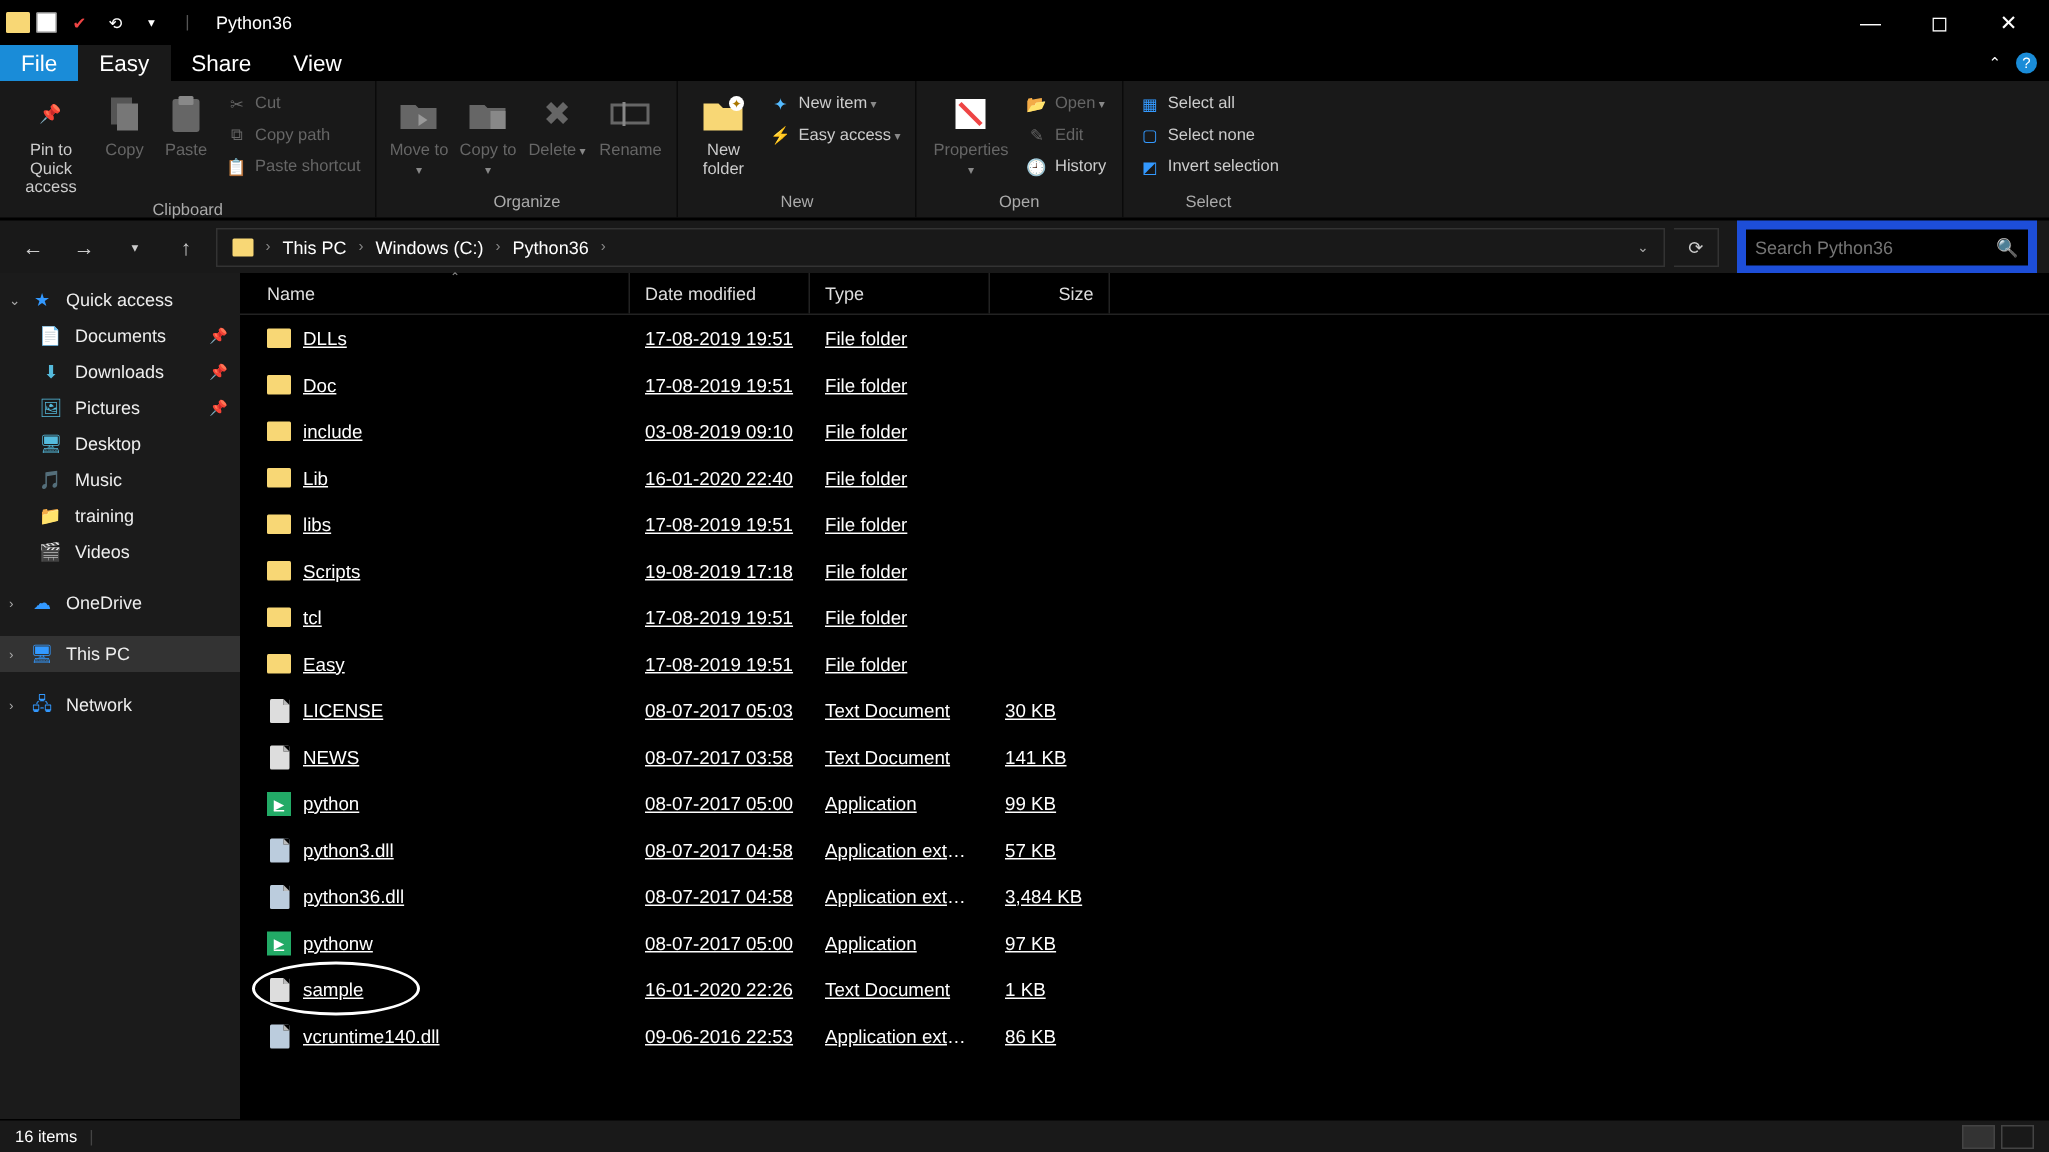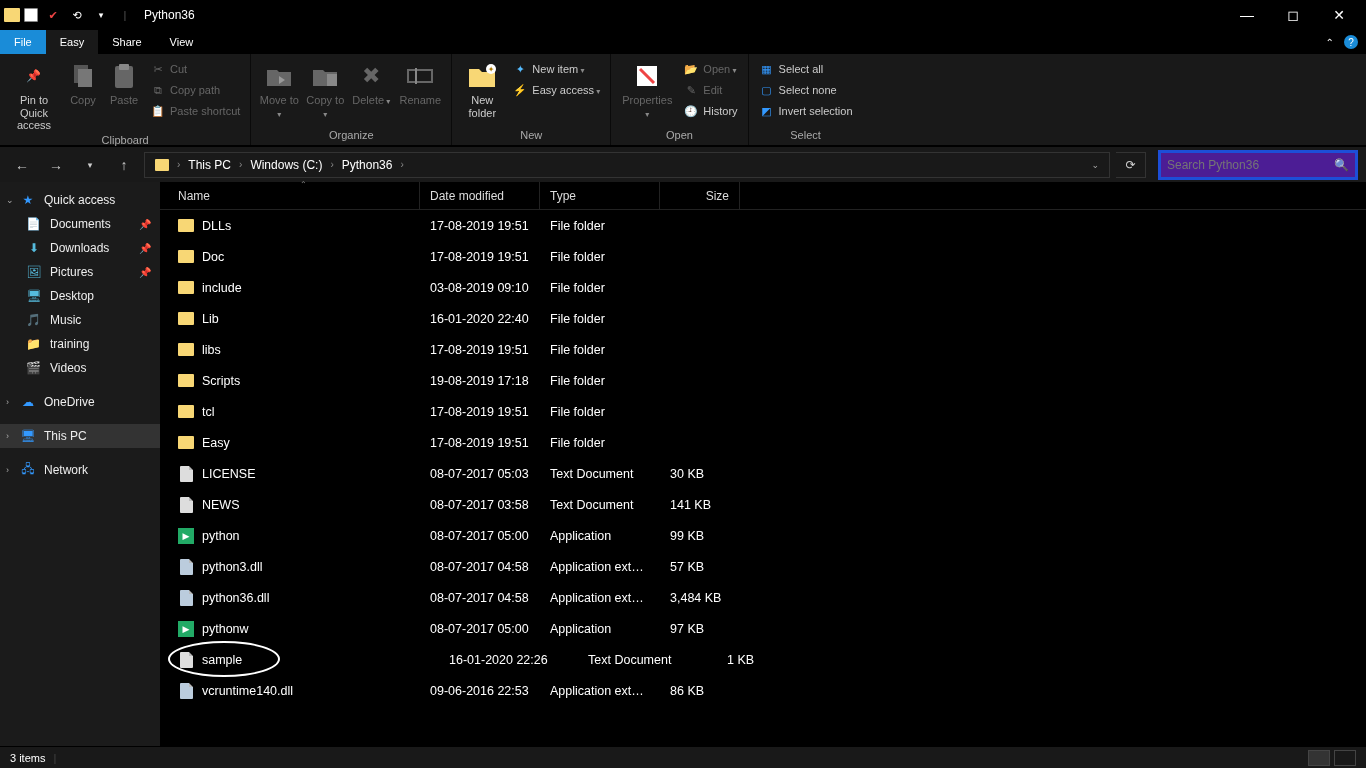--- a/index.html
+++ b/index.html
@@ -9,21 +9,21 @@
   .titlebar { height: 30px; background: #000; display: flex; align-items: center; padding: 0 4px; }
   .titlebar .qat { display: flex; align-items: center; gap: 2px; }
   .titlebar .qat .folder-ico { width: 16px; height: 14px; background: #f8d775; border-radius: 1px; margin-right: 2px; }
   .titlebar .title { margin-left: 8px; font-size: 12px; }
   .titlebar .sysbtns { margin-left: auto; display: flex; }
   .titlebar .sysbtns div { width: 46px; height: 30px; display: flex; align-items: center; justify-content: center; font-size: 14px; }
   .qat-btn { width: 22px; height: 22px; display:flex; align-items:center; justify-content:center; font-size:11px; }
 
   
   .tabrow { height: 24px; background: #000; display: flex; align-items: stretch; }
-  .tab { padding: 0 14px; display:flex; align-items:center; font-size:11px; }
+  .tab { padding: 0 14px; display:flex; align-items:center; font-size:15px; }
   .tab.file { background: #1a8cd8; color: #fff; }
   .tab.active { background: #191919; }
   .tabrow .right { margin-left:auto; display:flex; align-items:center; gap:10px; padding-right:8px; }
 
   
   .ribbon { height: 92px; background: #191919; display:flex; border-bottom:1px solid #000; }
   .group { display:flex; flex-direction:column; border-right:1px solid #0a0a0a; padding: 4px 8px 0 8px; }
   .group-body { flex:1; display:flex; align-items:flex-start; gap:6px; }
   .group-label { text-align:center; font-size:11px; color:#aaa; padding:2px 0 4px 0; }
   .bigbtn { display:flex; flex-direction:column; align-items:center; justify-content:flex-start; width:52px; padding-top:2px; gap:2px; color:#ccc; }
@@ -34,21 +34,21 @@
   .dim { color: #666; }
   .small-drop::after { content:" ▾"; font-size:8px; color:#888; }
 
   
   .navrow { height: 36px; background: #191919; display:flex; align-items:center; gap:6px; padding:0 8px; border-top:1px solid #000; }
   .navarrow { width:28px; text-align:center; font-size:14px; color:#ccc; }
   .addrbar { flex:1; height:26px; background:#191919; border:1px solid #333; display:flex; align-items:center; padding:0 4px; gap:2px; }
   .addrbar .crumb { padding:0 6px; display:flex; align-items:center; gap:4px; font-size:12px; }
   .addrbar .sep { color:#888; font-size:10px; }
   .refresh { width:30px; height:26px; border:1px solid #333; border-left:none; display:flex; align-items:center; justify-content:center; color:#ccc;}
-  .searchbox { width:200px; height:26px; background:#4c1d95; border:3px solid #1d4ed8; display:flex; align-items:center; padding:12px 6px; color:#888; margin-left:6px; }
+  .searchbox { width:200px; height:26px; background:#000000; border:6px solid #1d4ed8; display:flex; align-items:center; padding:12px 6px; color:#888; margin-left:6px; }
   .searchbox input { flex:1; background:transparent; border:none; color:#ccc; font-size:12px; outline:none; }
 
   
   .main { display:flex; height: calc(768px - 30px - 24px - 92px - 36px - 22px); }
   .sidebar { width:160px; background:#1b1b1b; padding:6px 0; overflow:hidden; }
   .side-item { display:flex; align-items:center; gap:8px; padding:4px 8px 4px 26px; font-size:12px; color:#eee; position:relative; }
   .side-item.top { padding-left:20px; font-weight:normal; }
   .side-item .chev { position:absolute; left:6px; font-size:9px; color:#aaa; }
   .side-item.selected { background:#333; }
   .side-item .pin { margin-left:auto; color:#888; font-size:10px; }
@@ -59,33 +59,33 @@
   .content { flex:1; background:#000; display:flex; flex-direction:column; }
   .cols { display:flex; height:28px; border-bottom:1px solid #222; align-items:center; font-size:12px; color:#ddd; }
   .col { padding:0 10px; border-right:1px solid #222; height:100%; display:flex; align-items:center; position:relative; }
   .col.name { width:260px; padding-left:18px; }
   .col.date { width:120px; }
   .col.type { width:120px; }
   .col.size { width:80px; justify-content:flex-end; }
   .sort-caret { position:absolute; left:50%; top:-2px; font-size:8px; color:#888; }
 
   .filelist { flex:1; overflow:auto; }
-  .row { display:flex; align-items:center; height:31px; font-size:12.5px; }
+  .row { display:flex; align-items:center; height:31px; font-size:12.5px;text-decoration:underline; }
   .cell { padding:0 10px; }
   .cell.name { width:260px; display:flex; align-items:center; gap:8px; padding-left:18px;}
   .cell.date { width:120px; }
   .cell.type { width:120px; white-space:nowrap; overflow:hidden; text-overflow:ellipsis; }
   .cell.size { width:80px; text-align:left; }
   .fico { width:16px; height:16px; display:flex; align-items:center; justify-content:center; }
   .folder-ico2 { width:16px; height:13px; background:#f8d775; border-radius:1px; }
   .file-ico2 { width:13px; height:16px; background:#ddd; border-radius:1px; position:relative; }
   .file-ico2::after{ content:""; position:absolute; right:0; top:0; border-top:4px solid #000; border-left:4px solid #bbb; }
   .app-ico2 { width:16px; height:16px; background:#2a6; display:flex;align-items:center;justify-content:center;font-size:9px;color:#fff;}
 
-  .circled { position:relative;gap:19px; }
+  .circled { position:relative; }
   .circled::before { content:""; position:absolute; left:8px; top:-3px; width:108px; height:32px; border:2.5px solid #fff; border-radius:50%; pointer-events:none; }
 
   
   .status { height:22px; background:#191919; display:flex; align-items:center; padding:0 10px; font-size:11px; border-top:1px solid #000; }
   .status .right { margin-left:auto; display:flex; gap:4px; }
   .viewbtn { width:22px; height:16px; border:1px solid #444; }
   .viewbtn.active { background:#333; }
 
   svg { display:block; }
 </style>
@@ -549,19 +549,19 @@
           </div>
           <div class="cell date">09-06-2016 22:53</div>
           <div class="cell type">Application exten...</div>
           <div class="cell size">86 KB</div>
         </div>
       </div>
   </div>
 </div>
 
 <div class="status">
-  <span>3 items</span>
+  <span>16 items</span>
   <span style="margin:0 8px;color:#444">|</span>
   <div class="right">
     <div class="viewbtn active"></div>
     <div class="viewbtn"></div>
   </div>
 </div>
 
 </body></html>

